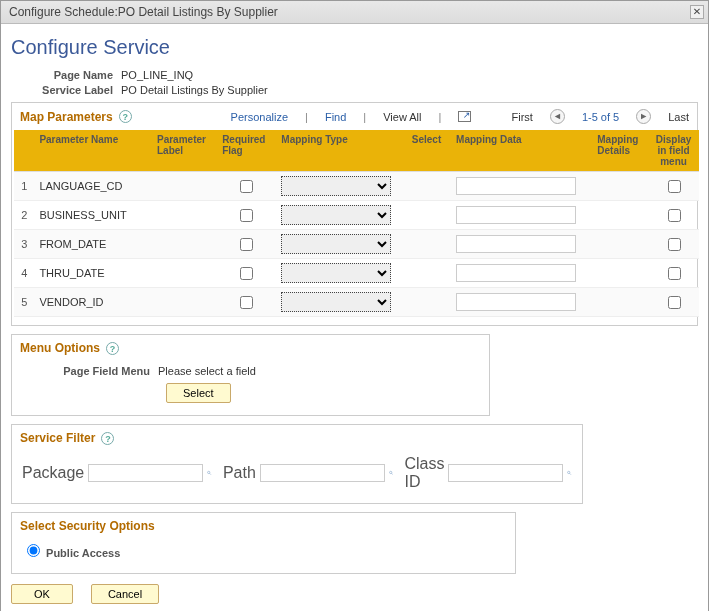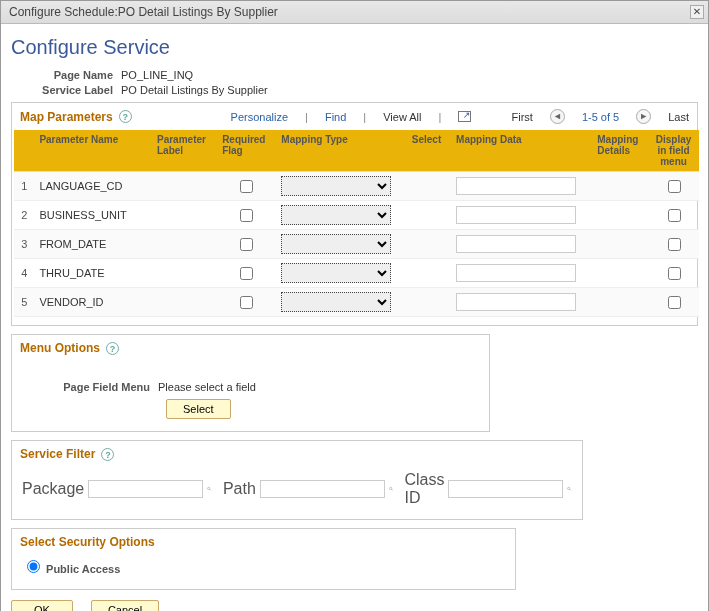--- a/index.html
+++ b/index.html
@@ -237,21 +237,21 @@
     </div>
 
     <div class="section" style="width:479px;">
       <div class="section-header">
         <div class="section-title">
           <span>Menu Options</span>
           <span class="help-icon">?</span>
         </div>
       </div>
       <div class="menu-options-body">
-        <div style="display:flex;align-items:flex-start;margin-top:16px;">
+        <div style="display:flex;align-items:flex-start;">
           <span class="label-inline" style="width:136px;">Page Field Menu</span>
           <span>Please select a field</span>
         </div>
         <div style="margin-top:6px;margin-left:144px;">
           <button class="btn">Select</button>
         </div>
       </div>
     </div>
 
     <div class="section" style="width:572px;">

